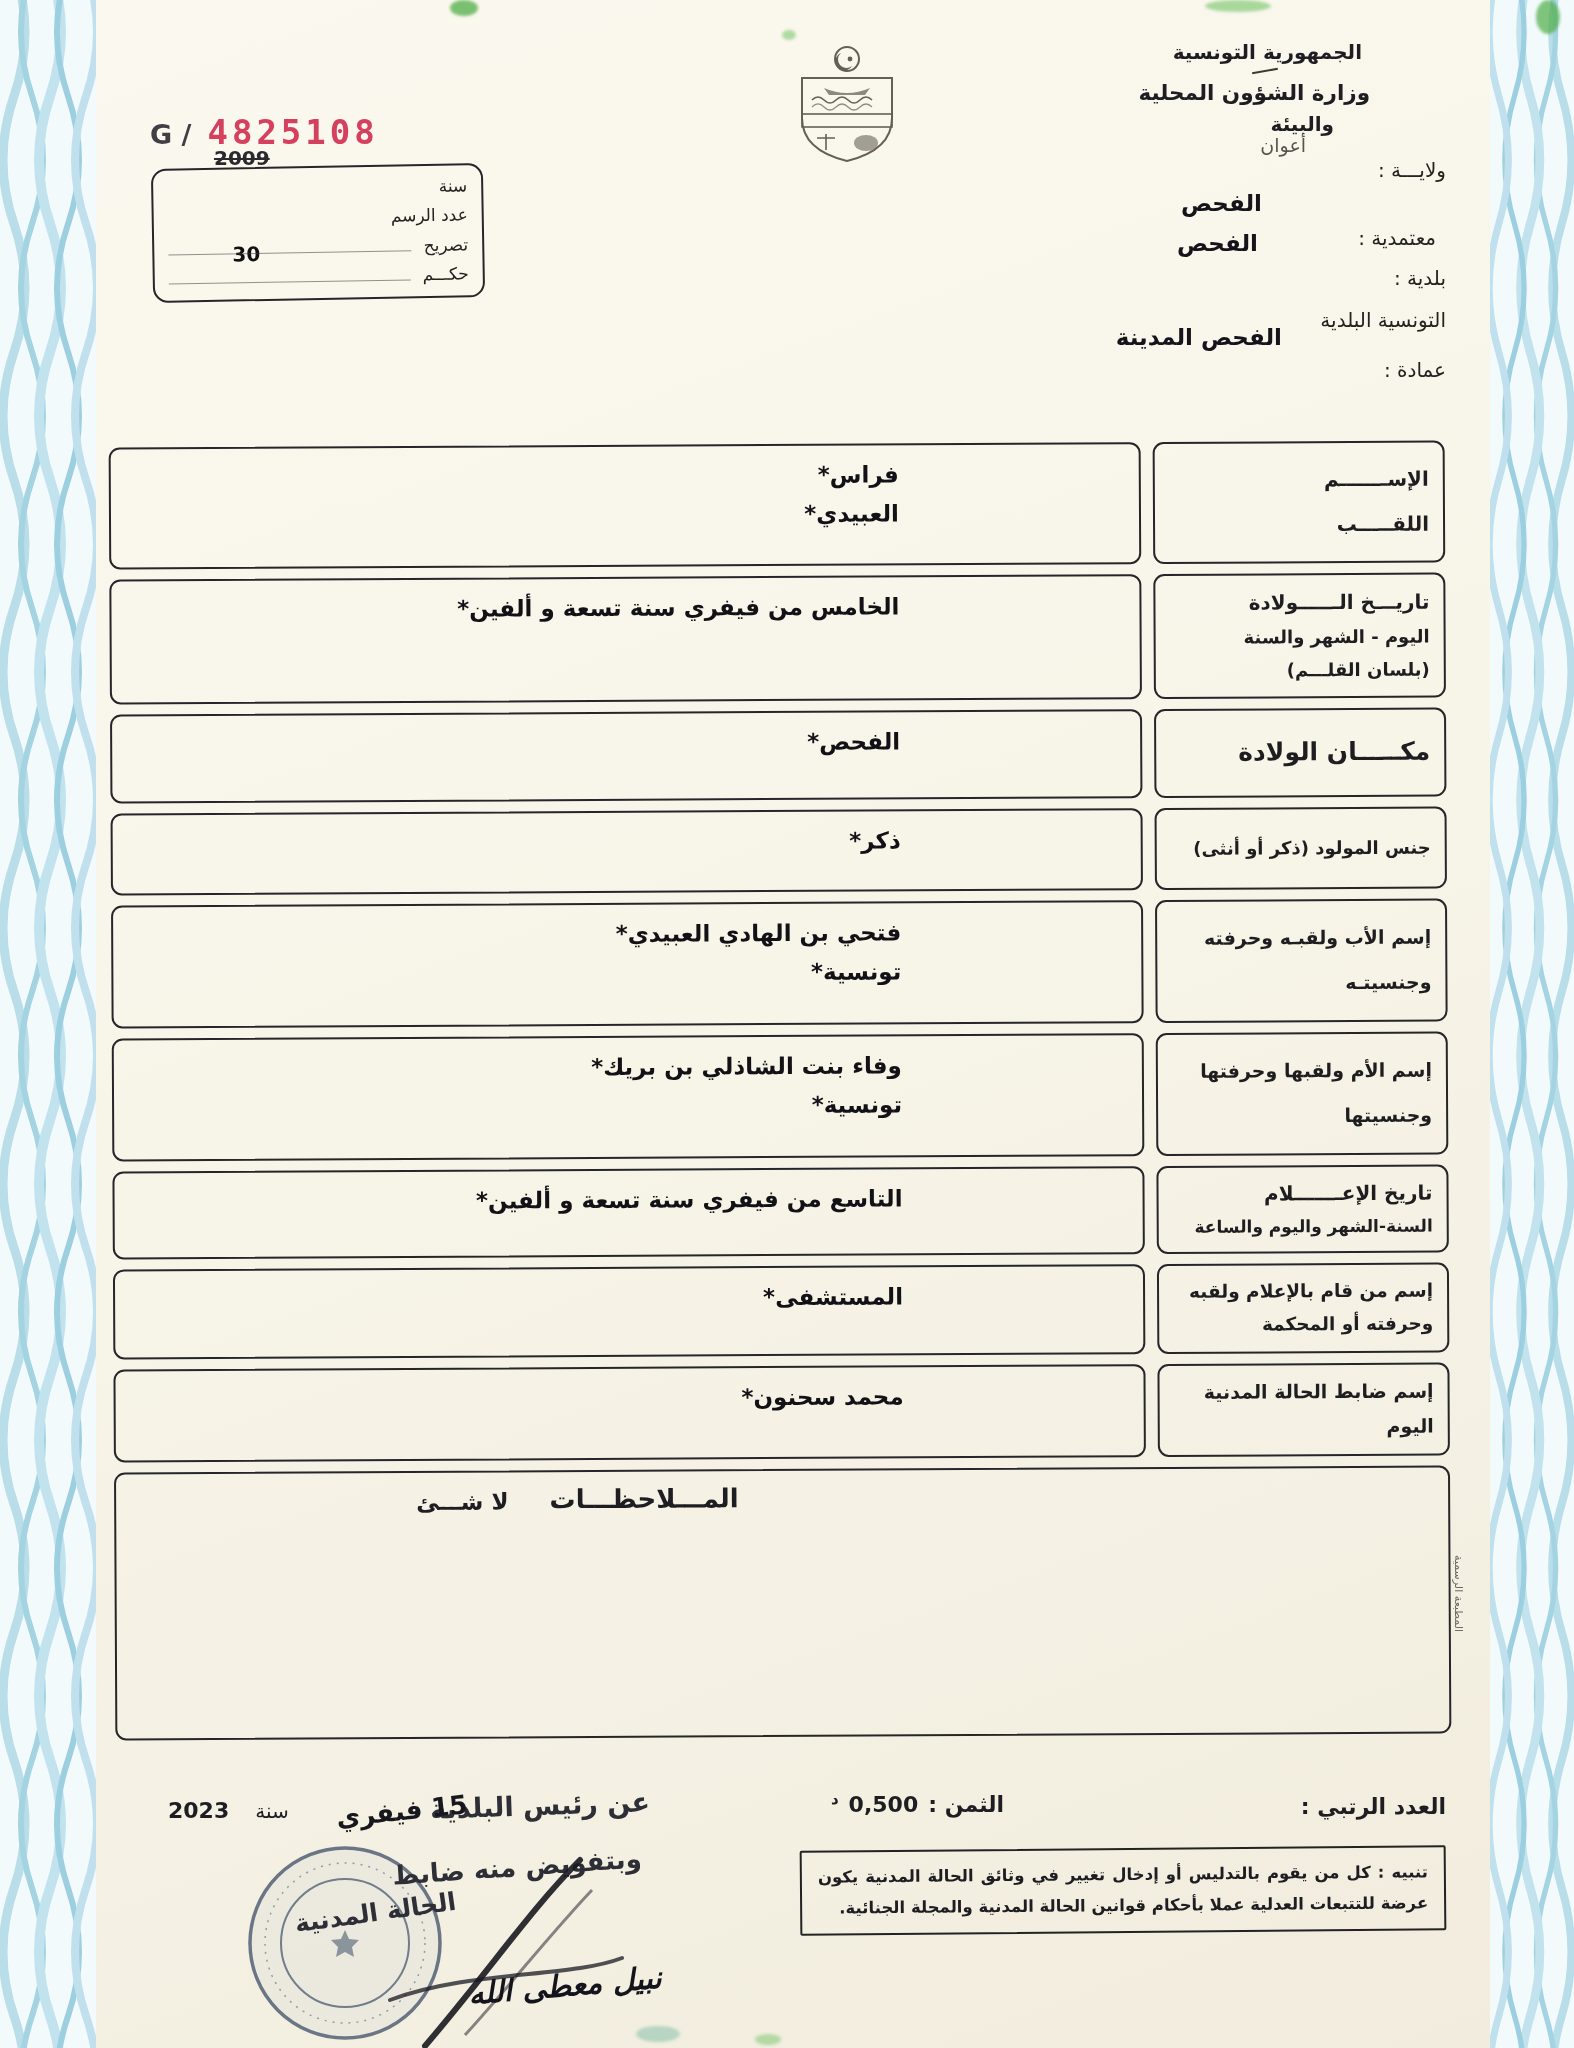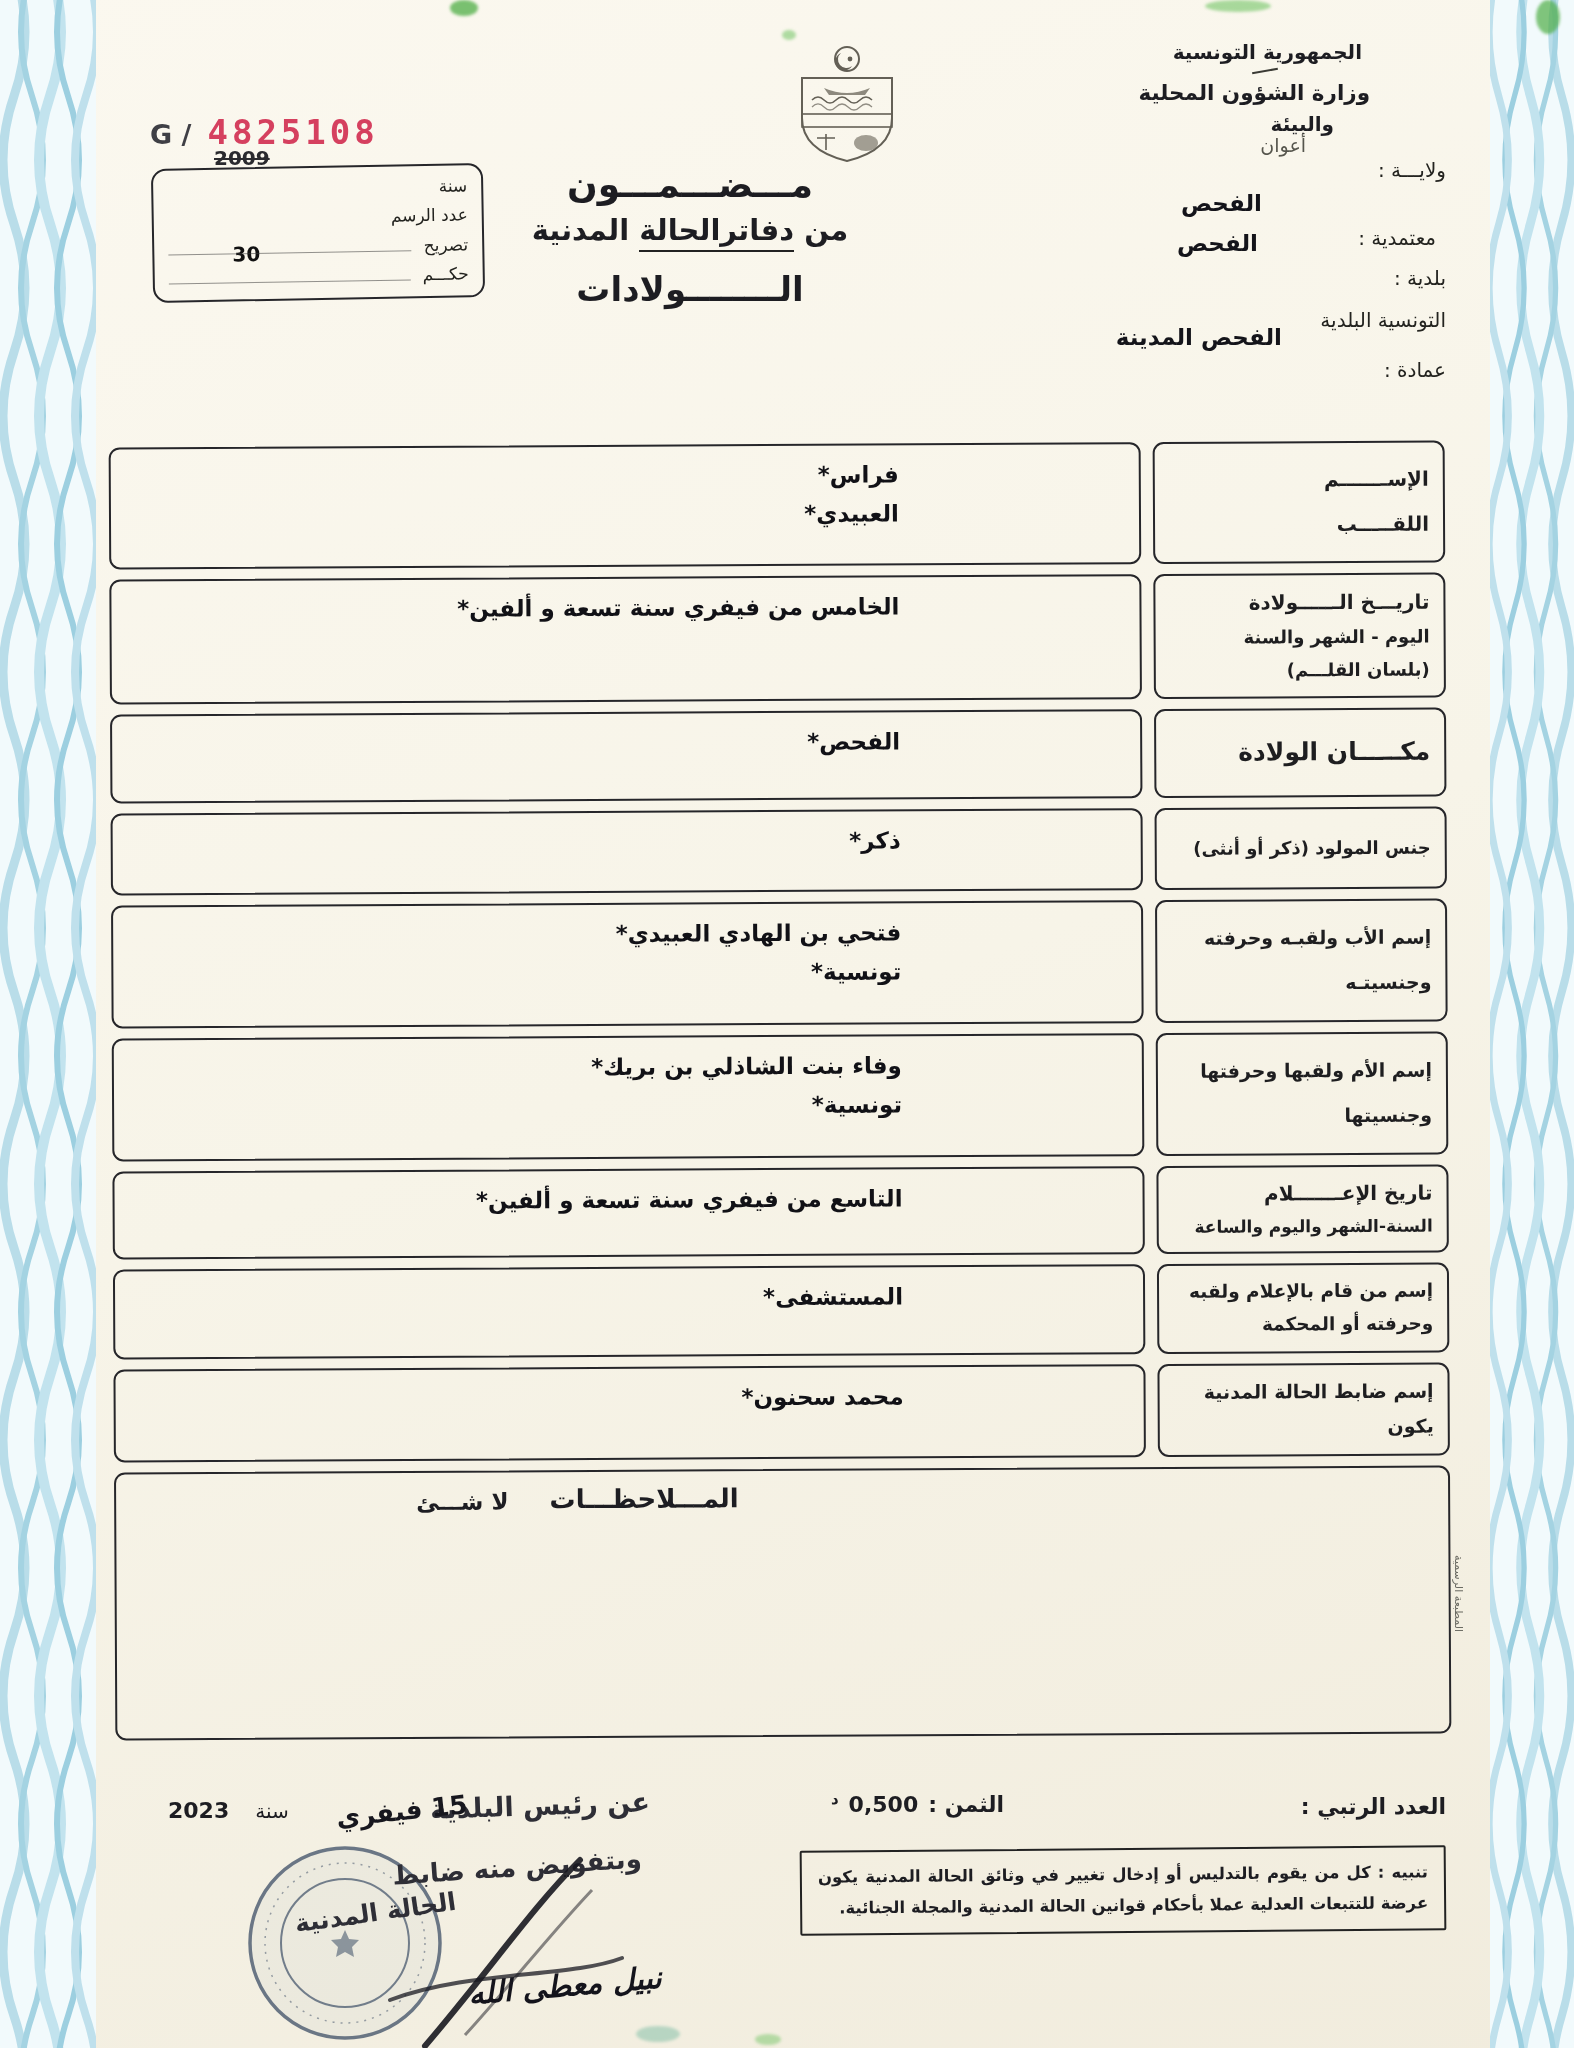--- a/index.html
+++ b/index.html
@@ -127,29 +127,20 @@
 
   <div class="abs lblh" style="right:128px;top:158px;">ولايـــة :</div>
   <div class="abs valh" style="right:312px;top:190px;">الفحص</div>
   <div class="abs lblh" style="right:138px;top:226px;">معتمدية :</div>
   <div class="abs valh" style="right:316px;top:230px;">الفحص</div>
   <div class="abs lblh" style="right:128px;top:266px;">بلدية :</div>
   <div class="abs lblh" style="right:128px;top:308px;">التونسية البلدية</div>
   <div class="abs valh" style="right:292px;top:324px;">الفحص المدينة</div>
   <div class="abs lblh" style="right:128px;top:358px;text-align:center;">عمادة :</div>
 
-  <div class="abs titleblock">
-    <div class="t1">مـــضـــمـــون</div>
-    <div class="t2">
-      <span>من</span>
-      <span class="u">دفاترالحالة</span>
-      <span>المدنية</span>
-    </div>
-    <div class="t3">الــــــــولادات</div>
-  </div>
 
   <div class="abs serial">
     <span class="pre">G /</span>
     <span class="num">4825108</span>
   </div>
   <div class="abs struck">2009</div>
 
   <div class="abs sbox">
     <div class="sb-row">
       <span>سنة</span>
@@ -248,21 +239,21 @@
         <div class="lbl" style="font-size:18.5px;">وحرفته أو المحكمة</div>
       </div>
       <div class="vbox">
         <div class="val">المستشفى*</div>
       </div>
     </div>
 
     <div class="row" style="height:93px;">
       <div class="lbox">
         <div class="lbl" style="font-size:19px;">إسم ضابط الحالة المدنية</div>
-        <div class="lbl" style="font-size:19px;">يكون</div>
+        <div class="lbl" style="font-size:19px;">اليوم</div>
       </div>
       <div class="vbox">
         <div class="val">محمد سحنون*</div>
       </div>
     </div>
 
     <div class="obsbox" style="height:264px;">
       <div class="obs-title">المـــلاحظـــات</div>
       <div class="obs-value">لا شـــئ</div>
     </div>

